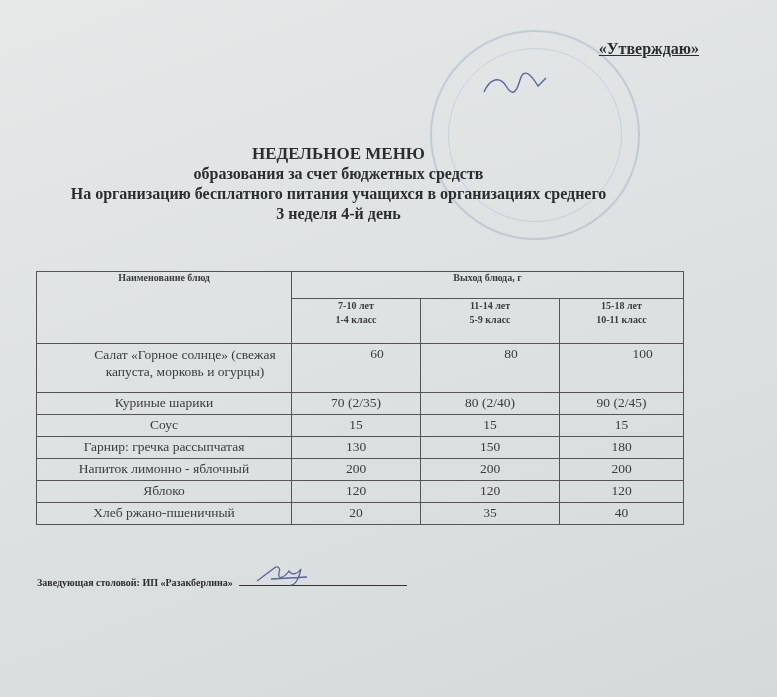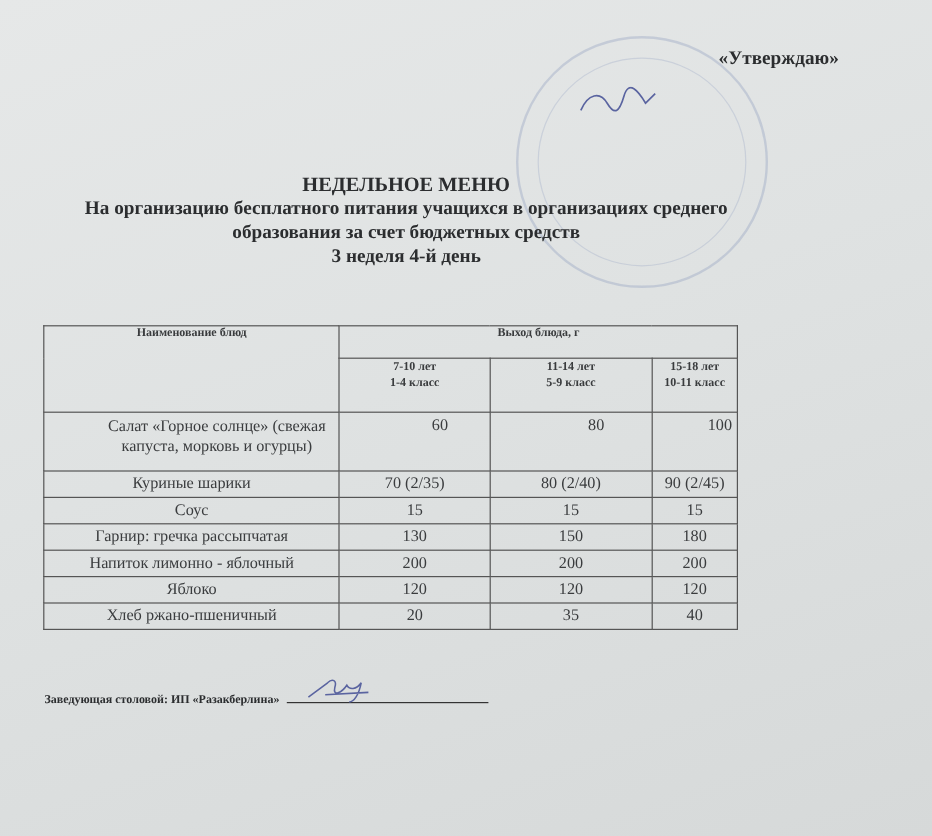--- a/index.html
+++ b/index.html
@@ -1,36 +1,36 @@
 <!DOCTYPE html>
 <html><head>
 <meta charset="utf-8">
 <style>
   html, body { margin:0; padding:0; }
   body {
     width:777px; height:697px; overflow:hidden; position:relative;
     background: linear-gradient(160deg, #e6e8e8 0%, #dfe2e2 45%, #d6d9d9 100%);
     font-family: "Liberation Serif", serif; color:#2b2d2f;
   }
-  .approve { position:absolute; right:78px; top:38px; text-align:right; font-weight:bold; font-size:16px; line-height:22px; }
+  .approve { position:absolute; right:78px; top:38px; text-align:right; font-weight:bold; font-size:16px; line-height:22px;text-decoration:underline; }
   .approve .sig-line { display:inline-block; width:118px; border-bottom:1px solid #333; margin-right:4px; height:14px; vertical-align:baseline; }
   .stamp {
     position:absolute; left:430px; top:30px; width:210px; height:210px; border-radius:50%;
     border:2px solid rgba(120,135,180,0.28); box-sizing:border-box;
   }
   .stamp::after {
     content:""; position:absolute; left:16px; top:16px; right:16px; bottom:16px;
     border-radius:50%; border:1px solid rgba(120,135,180,0.22);
   }
   .sig1 { position:absolute; left:480px; top:72px; width:70px; height:26px; }
   .title-block { position:absolute; left:0; width:677px; top:143px; text-align:center; font-weight:bold; }
   .title-block .t1 { font-size:17px; line-height:21px; }
   .title-block .t2 { font-size:16px; line-height:20px; }
   table.menu {
-    position:absolute; left:36px; top:271px; width:579px; border-collapse:collapse;
+    position:absolute; left:36px; top:271px; width:648px; border-collapse:collapse;
     font-size:13.5px; color:#3a3c3e;
   }
   table.menu td, table.menu th { border:1.3px solid #555; text-align:center; padding:0 4px; vertical-align:top; }
   table.menu th { font-weight:bold; font-size:10px; color:#3a3c3e; }
   th.name-h { width:246px; vertical-align:middle; height:70px; }
   th.out-h { height:26px; vertical-align:middle; }
   th.age { height:44px; vertical-align:middle; line-height:14px; }
   td.name { line-height:17px; }
   tr.big td { height:46px; padding-top:2px;padding-left:46px; }
   tr.r td { height:21px; line-height:20px;text-align:center; }
@@ -46,22 +46,22 @@
 <div class="approve">
   <div>«Утверждаю»</div>
 </div>
 
 <svg class="sig1" viewBox="0 0 70 26">
   <path d="M4 20 C10 6, 20 4, 26 14 S36 22, 40 8 S52 4, 58 14 L66 6" stroke="#5a64a0" stroke-width="1.4" fill="none"></path>
 </svg>
 
 <div class="title-block">
   <div class="t1">НЕДЕЛЬНОЕ МЕНЮ</div>
+  <div class="t2">образования за счет бюджетных средств</div>
   <div class="t2">На организацию бесплатного питания учащихся в организациях среднего</div>
-  <div class="t2">образования за счет бюджетных средств</div>
   <div class="t2">3 неделя 4-й день</div>
 </div>
 
 <table class="menu">
   <tbody>
       <tr>
     <th class="name-h" rowspan="2">Наименование блюд</th>
     <th class="out-h" colspan="3">Выход блюда, г</th>
   </tr>
   <tr>

